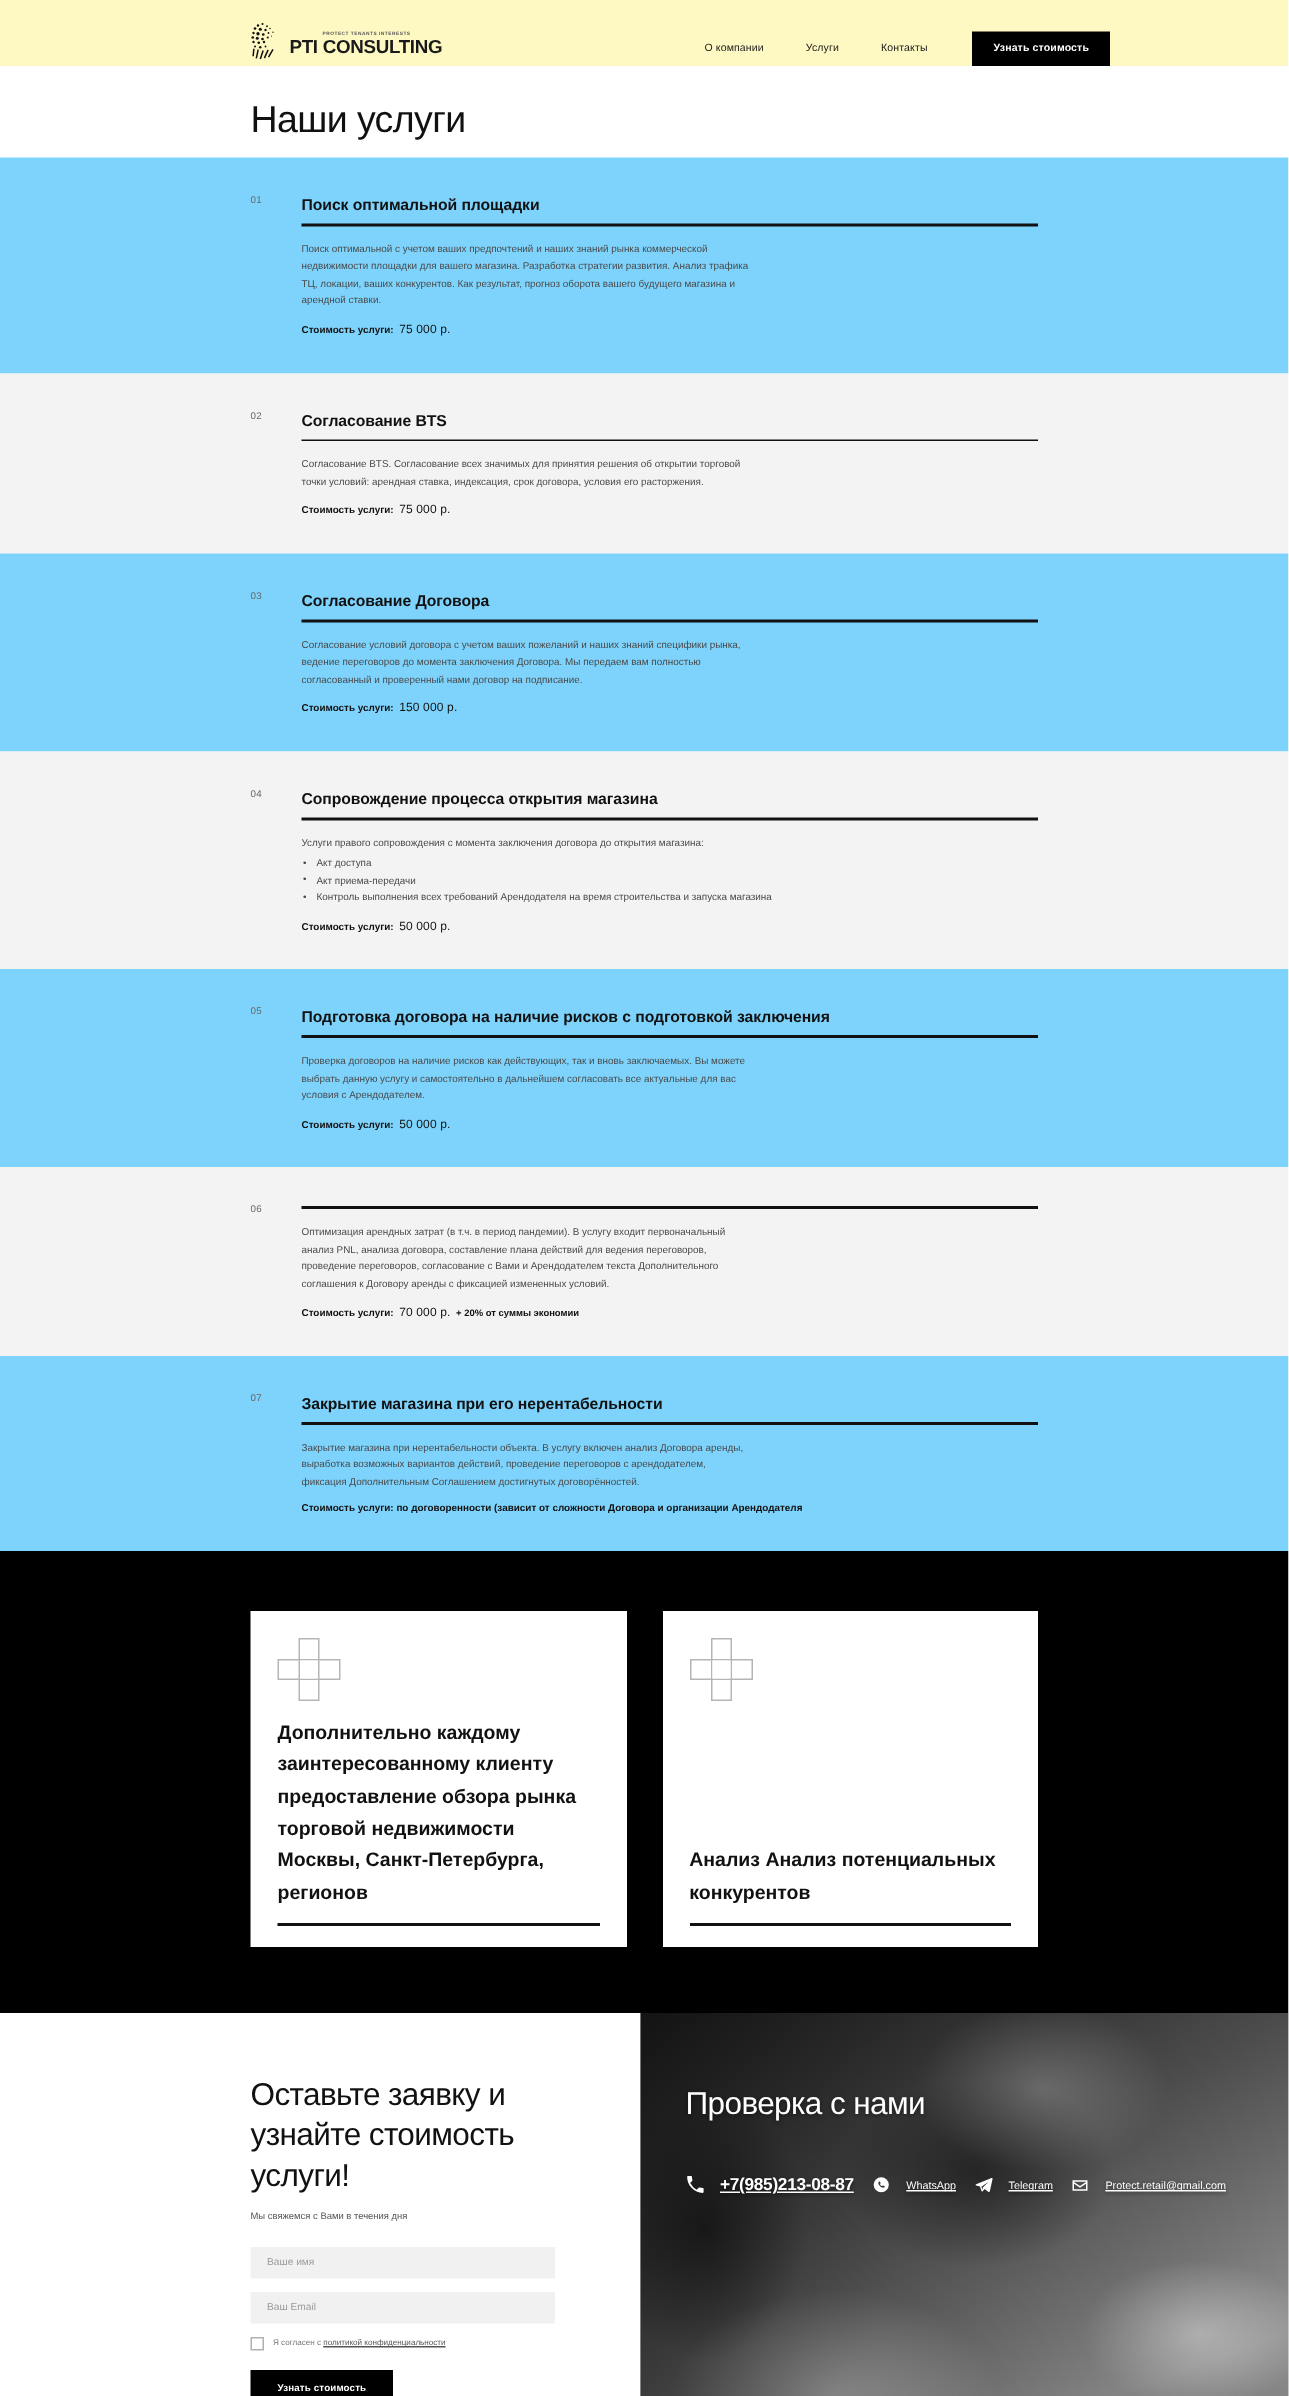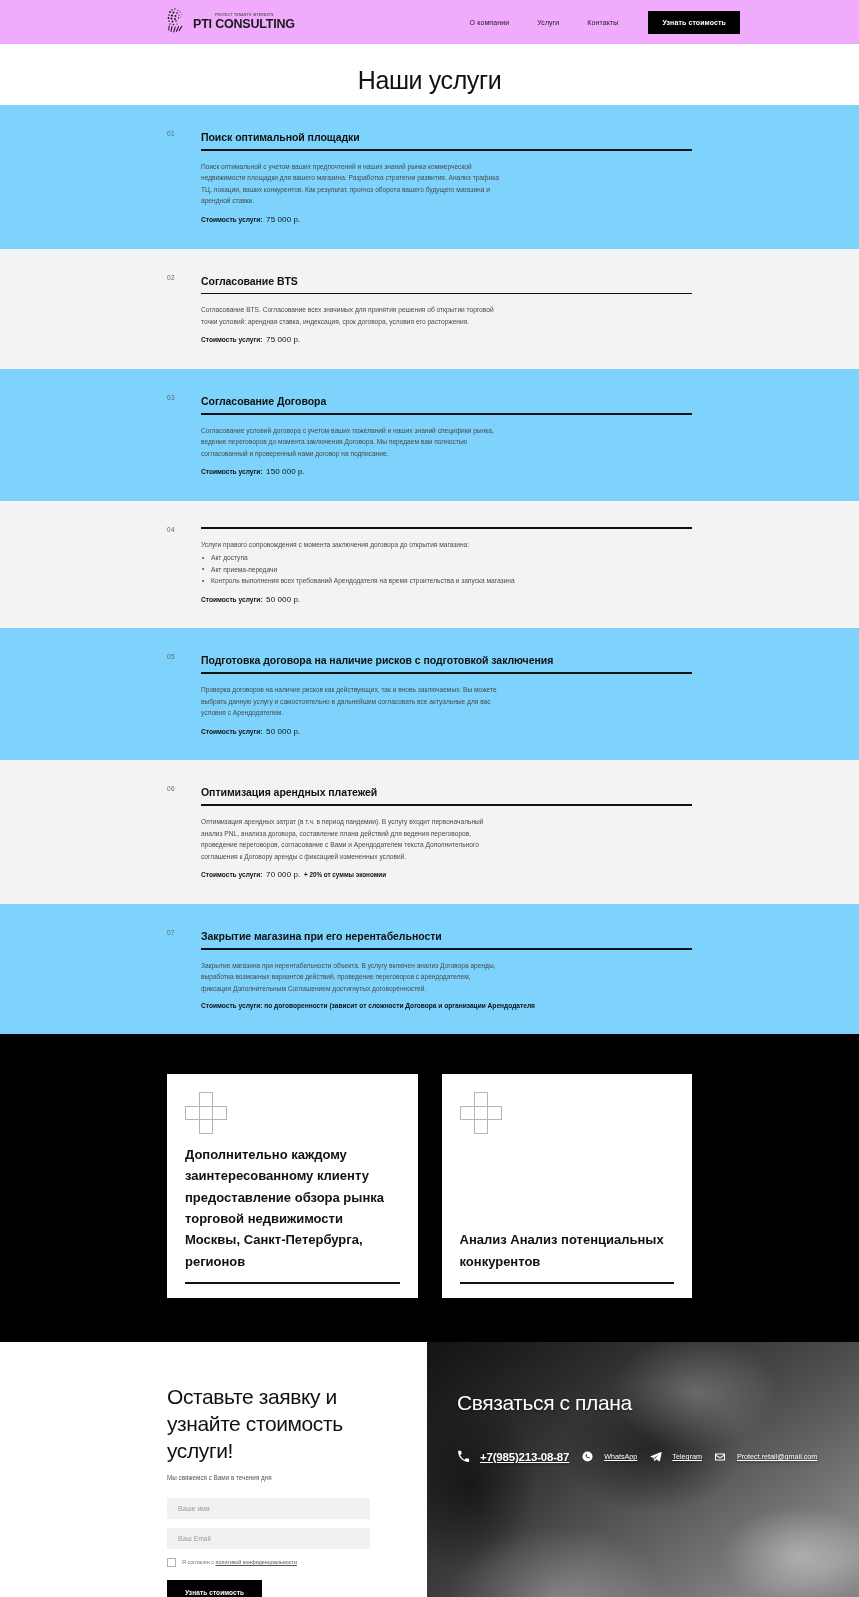--- a/index.html
+++ b/index.html
@@ -8,23 +8,23 @@
     font-family: "Liberation Sans", sans-serif;
     background: #ffffff;
     color: #1a1a1a;
     -webkit-font-smoothing: antialiased;
   }
   body { width: 859px; overflow-x: hidden; }
 
   
   .header {
     height: 44px;
-    background: #f0abfc;
+    background: #fef9c3;
     display: flex;
-    align-items: center;
+    align-items: flex-end;
     padding: 0 119px 0 167px;
     position: relative;
   }
   .logo-wrap { display: flex; align-items: center; gap: 4px; }
   .logo-mark { width: 22px; height: 30px; position: relative; flex: none; }
   .logo-text-block { display: flex; flex-direction: column; justify-content: center; line-height: 1; }
   .logo-tagline {
     font-size: 3.2px;
     letter-spacing: 0.35px;
     color: #555;
@@ -53,21 +53,21 @@
     padding: 8px 14px;
     border: none;
     white-space: nowrap;
     cursor: pointer;
     letter-spacing: 0.1px;
     margin-left: 2px;
   }
 
   
   .page-title-wrap { padding: 22px 167px 10px 167px; background:#fff; }
-  .page-title { font-size: 25px; font-weight: 400; letter-spacing: -0.4px; color: #111; text-align: center; }
+  .page-title { font-size: 25px; font-weight: 400; letter-spacing: -0.4px; color: #111; }
 
   
   .svc-band { width: 100%; }
   .svc-band.alt { background: #f3f3f3; }
   .svc-band.plain { background: #7dd3fc; }
   .svc-inner {
     padding: 22px 167px 22px 167px;
     display: flex;
     align-items: flex-start;
   }
@@ -355,20 +355,21 @@
           <div class="svc-rule"></div>
           <div class="svc-desc">Согласование условий договора с учетом ваших пожеланий и наших знаний специфики рынка, ведение переговоров до момента заключения Договора. Мы передаем вам полностью согласованный и проверенный нами договор на подписание.</div>
           <div class="svc-price"><span>Стоимость услуги:</span>&nbsp;&nbsp;<span class="amount">150 000 р.</span></div>
         </div>
       </div>
     </div>
     <div class="svc-band alt">
       <div class="svc-inner">
         <div class="svc-num">04</div>
         <div class="svc-body">
+          <div><div class="svc-title">Сопровождение процесса открытия магазина</div></div>
           <div class="svc-rule"></div>
           <div class="svc-desc">Услуги правого сопровождения с момента заключения договора до открытия магазина:</div>
           <ul class="svc-list">
             <li>Акт доступа</li>
             <li>Акт приема-передачи</li>
             <li>Контроль выполнения всех требований Арендодателя на время строительства и запуска магазина</li>
           </ul>
           <div class="svc-price"><span>Стоимость услуги:</span>&nbsp;&nbsp;<span class="amount">50 000 р.</span></div>
         </div>
       </div>
@@ -381,21 +382,20 @@
           <div class="svc-rule"></div>
           <div class="svc-desc">Проверка договоров на наличие рисков как действующих, так и вновь заключаемых. Вы можете выбрать данную услугу и самостоятельно в дальнейшем согласовать все актуальные для вас условия с Арендодателем.</div>
           <div class="svc-price"><span>Стоимость услуги:</span>&nbsp;&nbsp;<span class="amount">50 000 р.</span></div>
         </div>
       </div>
     </div>
     <div class="svc-band alt">
       <div class="svc-inner">
         <div class="svc-num">06</div>
         <div class="svc-body">
-          <div><div class="svc-title">Оптимизация арендных платежей</div></div>
           <div class="svc-rule"></div>
           <div class="svc-desc">Оптимизация арендных затрат (в т.ч. в период пандемии). В услугу входит первоначальный анализ PNL, анализа договора, составление плана действий для ведения переговоров, проведение переговоров, согласование с Вами и Арендодателем текста Дополнительного соглашения к Договору аренды с фиксацией измененных условий.</div>
           <div class="svc-price"><span>Стоимость услуги:</span>&nbsp;&nbsp;<span class="amount">70 000 р.</span>&nbsp;&nbsp;<span class="extra">+ 20% от суммы экономии</span></div>
         </div>
       </div>
     </div>
     <div class="svc-band plain">
       <div class="svc-inner">
         <div class="svc-num">07</div>
         <div class="svc-body">
@@ -442,21 +442,21 @@
       <div class="checkbox"></div>
       <div class="consent-text"><span>Я согласен с </span><span class="pl">политикой конфиденциальности</span></div>
     </div>
     <button class="submit-btn">Узнать стоимость</button>
   </div>
 
   <div class="contact-right">
     <div class="photo-bg"></div>
     <div class="photo-shade"></div>
     <div class="contact-right-inner">
-      <h2>Связаться с плана</h2>
+      <h2>Проверка с нами</h2>
       <div class="contact-list">
         <div class="contact-row">
           <span class="c-ico">
             <svg width="13" height="13" viewBox="0 0 24 24" fill="#fff">
                 <path d="M6.6 10.8c1.6 3.1 4.1 5.6 7.2 7.2l2.4-2.4c.3-.3.8-.4 1.2-.3 1.2.4 2.5.6 3.9.6.6 0 1 .4 1 1V21c0 .6-.4 1-1 1C10.8 22 2 13.2 2 2.3c0-.6.4-1 1-1h3.9c.6 0 1 .4 1 1 0 1.3.2 2.6.6 3.9.1.4 0 .9-.3 1.2l-2.6 2.4z"></path>
               </svg>
           </span>
           <span class="c-phone">+7(985)213-08-87</span>
         </div>
         <div class="contact-row">

